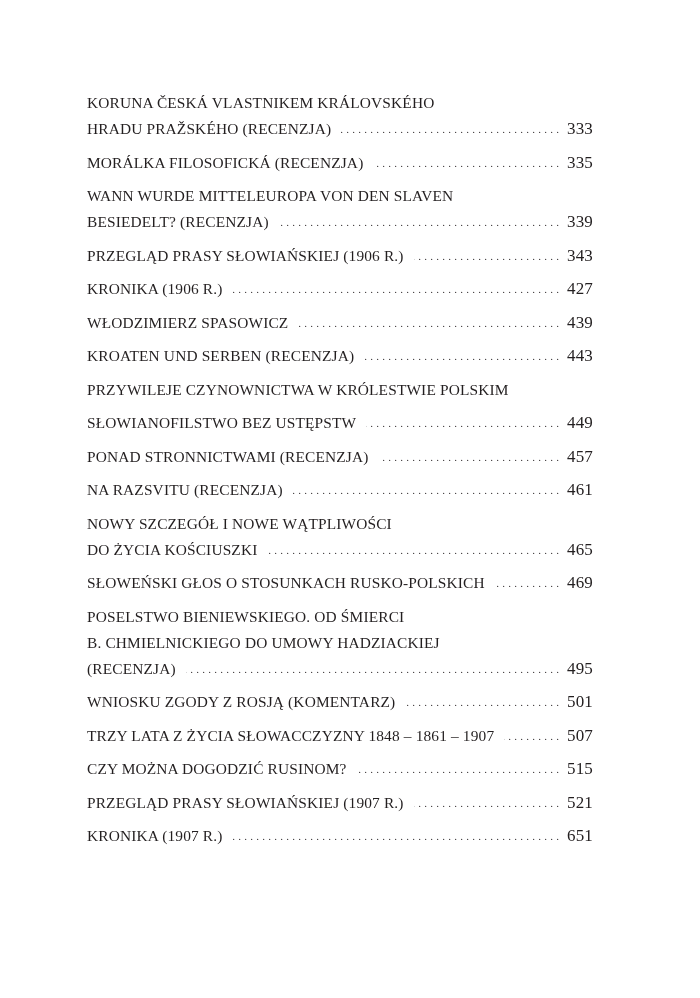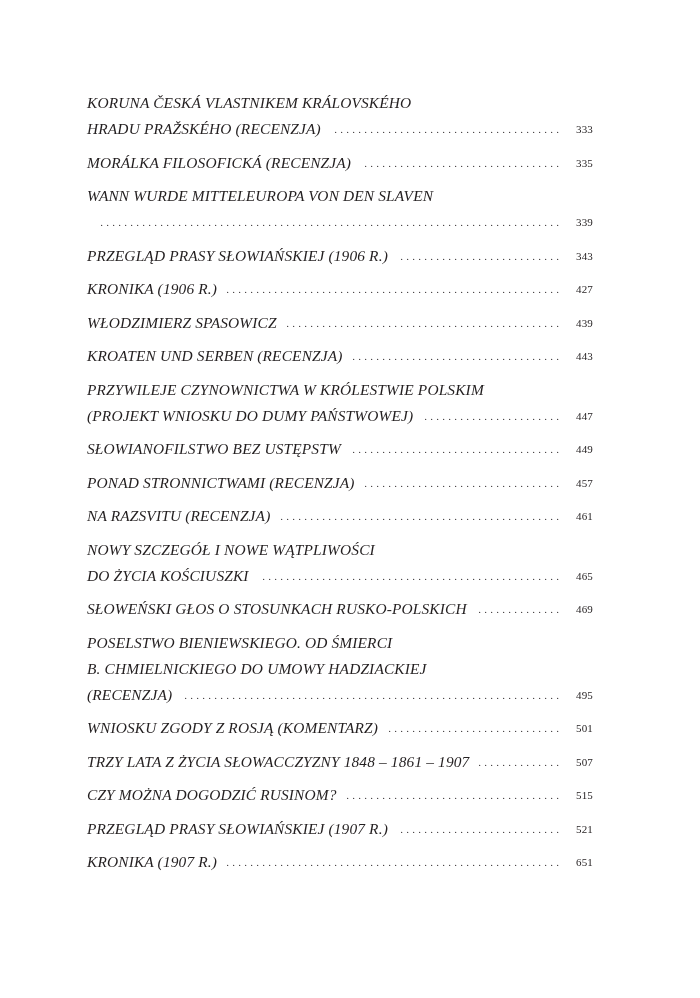--- a/index.html
+++ b/index.html
@@ -33,21 +33,20 @@
       white-space: nowrap;
       letter-spacing: 0.15px;
     }
     .line.last {
       display: flex;
       align-items: flex-start;
     }
     .title-text {
       flex: 0 0 auto;
       white-space: nowrap;
-      font-style: italic;
     }
     .leader {
       flex: 1 1 auto;
       overflow: hidden;
       white-space: nowrap;
       margin: 0 8px 0 10px;
       font-size: 11px;
       letter-spacing: 3.6px;
       text-align: right;
       direction: rtl;
@@ -55,21 +54,21 @@
     }
     .leader::before {
       content: ". . . . . . . . . . . . . . . . . . . . . . . . . . . . . . . . . . . . . . . . . . . . . . . . . . . . . . . . . . . . . . . . . . . . . . . . . . . . . . . . . . . . . . . . . . . . . . .";
       letter-spacing: 0;
       word-spacing: 0.5px;
     }
     .page-num {
       flex: 0 0 auto;
       min-width: 26px;
       text-align: right;
-      font-size: 11px;
+      font-size: 17px;
     }
   </style>
 </head>
 <body>
 
 <div class="toc" id="toc">
     <div class="entry">
       <div class="line"><span class="title-text">KORUNA ČESKÁ VLASTNIKEM KRÁLOVSKÉHO</span></div>
       <div class="line last">
         <span class="title-text">HRADU PRAŽSKÉHO (RECENZJA)</span>
@@ -80,20 +79,21 @@
     <div class="entry">
       <div class="line last">
         <span class="title-text">MORÁLKA FILOSOFICKÁ (RECENZJA)</span>
         <span class="leader"></span>
         <span class="page-num">335</span>
       </div>
     </div>
     <div class="entry">
       <div class="line"><span class="title-text">WANN WURDE MITTELEUROPA VON DEN SLAVEN</span></div>
       <div class="line last">
+        <span class="title-text">BESIEDELT? (RECENZJA)</span>
         <span class="leader"></span>
         <span class="page-num">339</span>
       </div>
     </div>
     <div class="entry">
       <div class="line last">
         <span class="title-text">PRZEGLĄD PRASY SŁOWIAŃSKIEJ (1906 R.)</span>
         <span class="leader"></span>
         <span class="page-num">343</span>
       </div>
@@ -114,25 +114,20 @@
     </div>
     <div class="entry">
       <div class="line last">
         <span class="title-text">KROATEN UND SERBEN (RECENZJA)</span>
         <span class="leader"></span>
         <span class="page-num">443</span>
       </div>
     </div>
     <div class="entry">
       <div class="line"><span class="title-text">PRZYWILEJE CZYNOWNICTWA W KRÓLESTWIE POLSKIM</span></div>
-      <div class="line last">
-        <span class="title-text">(PROJEKT WNIOSKU DO DUMY PAŃSTWOWEJ)</span>
-        <span class="leader"></span>
-        <span class="page-num">447</span>
-      </div>
     </div>
     <div class="entry">
       <div class="line last">
         <span class="title-text">SŁOWIANOFILSTWO BEZ USTĘPSTW</span>
         <span class="leader"></span>
         <span class="page-num">449</span>
       </div>
     </div>
     <div class="entry">
       <div class="line last">

